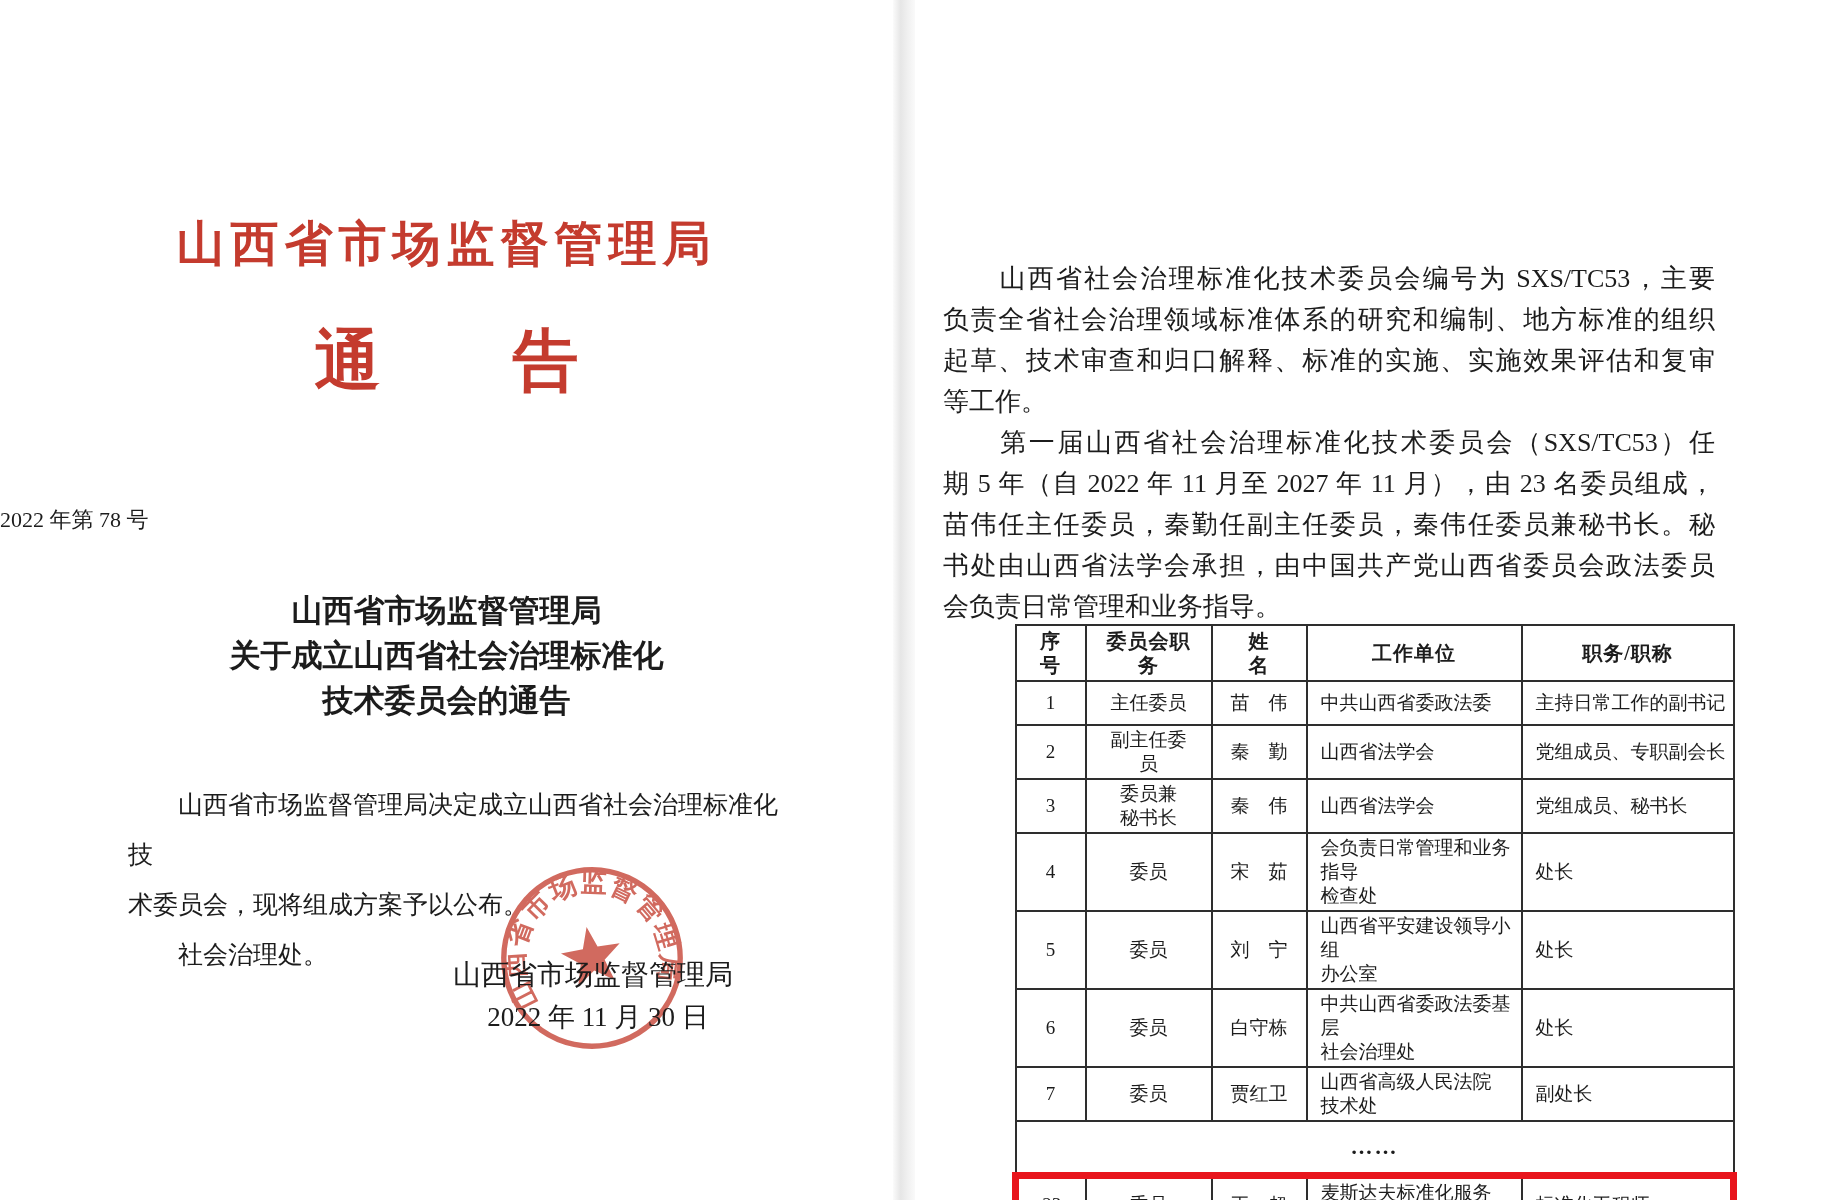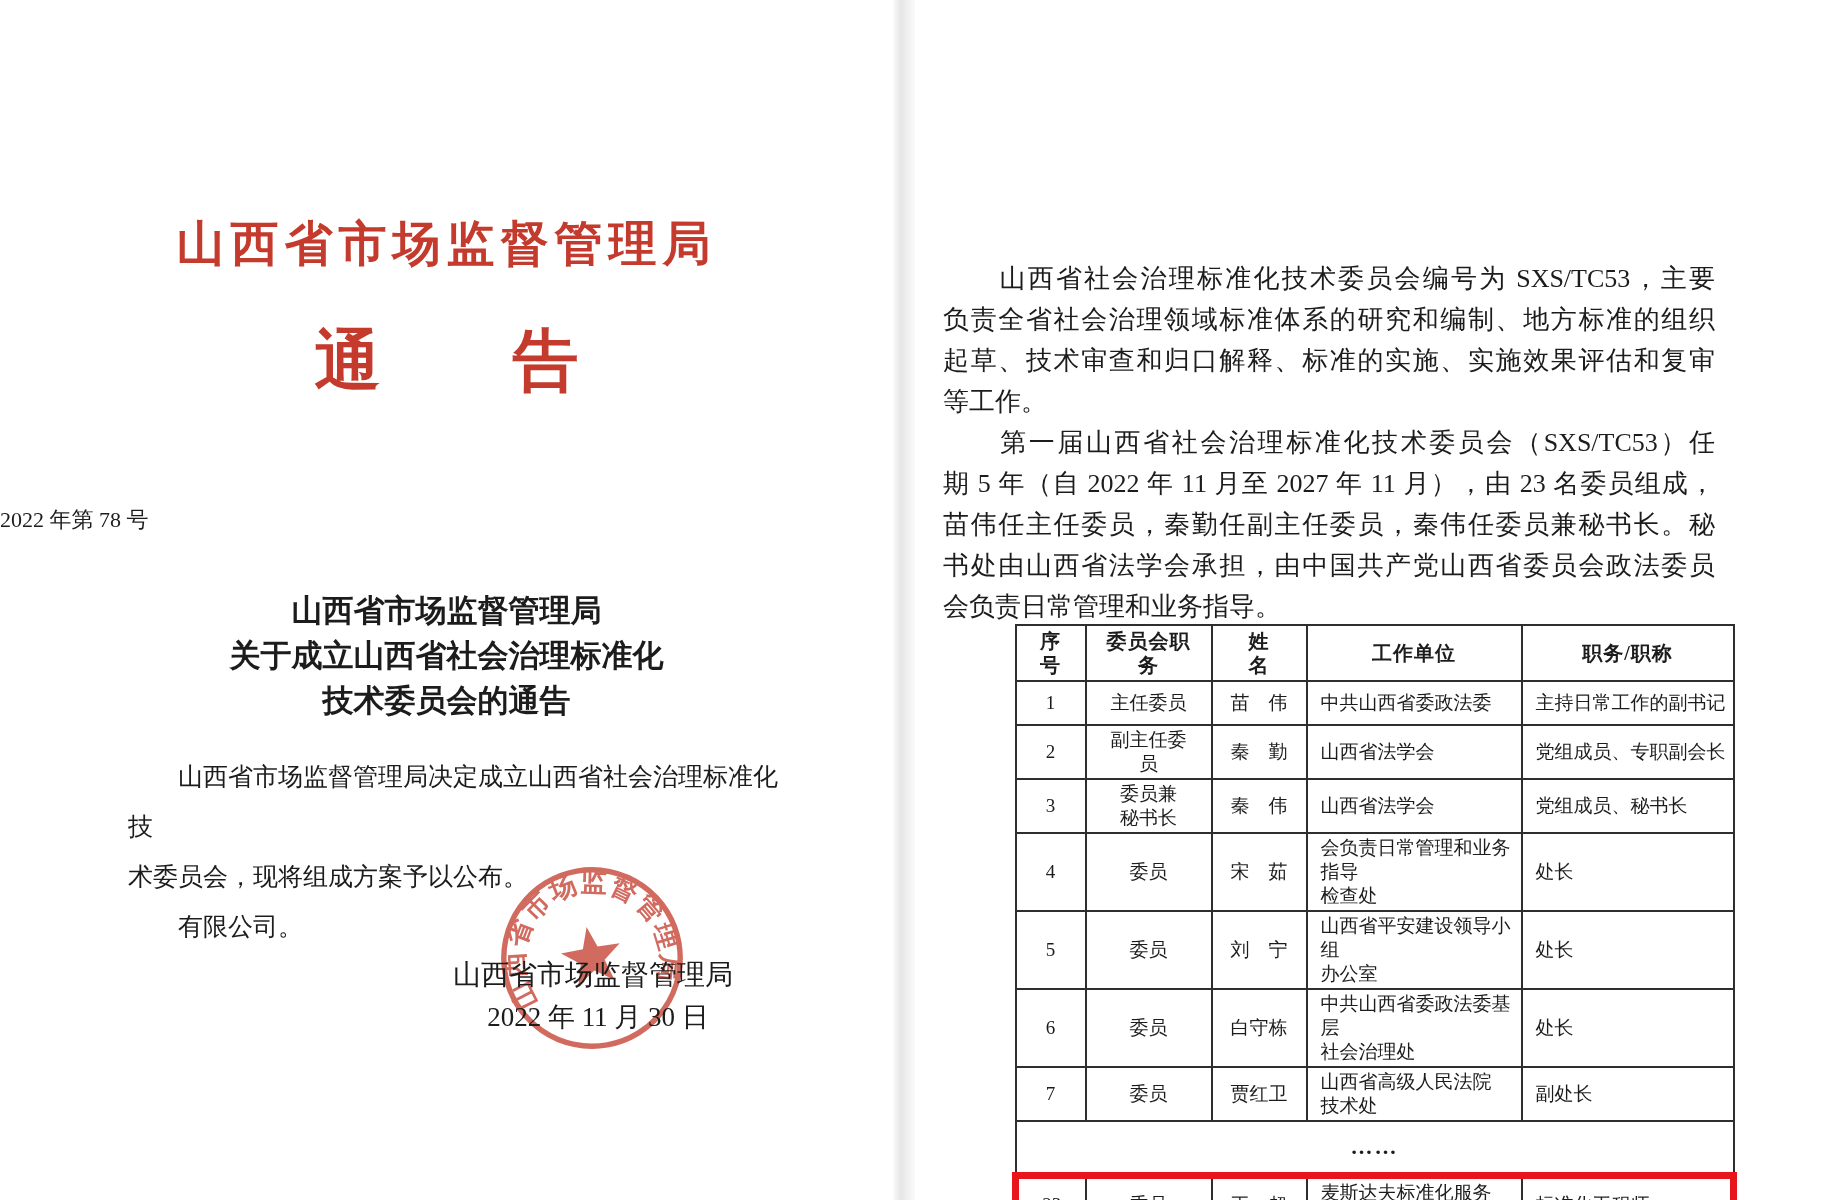--- a/index.html
+++ b/index.html
@@ -30,21 +30,21 @@
   }
   .doc-number{
     position:absolute;left:0;top:505px;width:100%;
     text-align:left;font-size:22px;
   }
   .black-title{
     position:absolute;left:0;top:588px;width:100%;
     text-align:center;font-size:31px;font-weight:bold;line-height:45px;
   }
   .left-body{
-    position:absolute;left:128px;top:752px;width:650px;
+    position:absolute;left:128px;top:780px;width:650px;
     font-size:25px;line-height:50px;
   }
   .tline{text-align:justify;text-align-last:justify;}
   .tline.last{text-align-last:left;}
   .signature{
     position:absolute;left:438px;top:956px;width:310px;
     text-align:center;font-size:28px;z-index:3;
   }
   .sign-date{
     position:absolute;left:438px;top:999px;width:320px;
@@ -92,21 +92,21 @@
     <div class="notice-type">通　　告</div>
     <div class="doc-number">2022 年第 78 号</div>
     <div class="black-title">
       <div>山西省市场监督管理局</div>
       <div>关于成立山西省社会治理标准化</div>
       <div>技术委员会的通告</div>
     </div>
     <div class="left-body" id="left-body">
         <div class="tline">　　山西省市场监督管理局决定成立山西省社会治理标准化技</div>
         <div class="tline last">术委员会，现将组成方案予以公布。</div>
-        <div class="tline last">　　有限公司。</div>
+        <div class="tline last">　　社会治理处。</div>
       </div>
 
     <svg class="seal" viewBox="-100 -100 200 200">
       <defs>
         <path id="sealArc" d="M -62,34 A 70,70 0 1 1 62,34" fill="none"></path>
       </defs>
       <circle cx="0" cy="0" r="90" fill="none" stroke="#c84a3c" stroke-width="5.5"></circle>
       <path d="M0,-32 L7.6,-10.5 L30.4,-9.9 L12.4,4 L18.8,25.9 L0,13 L-18.8,25.9 L-12.4,4 L-30.4,-9.9 L-7.6,-10.5 Z" fill="#c84a3c"></path>
       <text font-size="27" fill="#c84a3c" letter-spacing="2" font-weight="bold">
         <textPath href="#sealArc" startOffset="50%" text-anchor="middle">山西省市场监督管理局</textPath>

